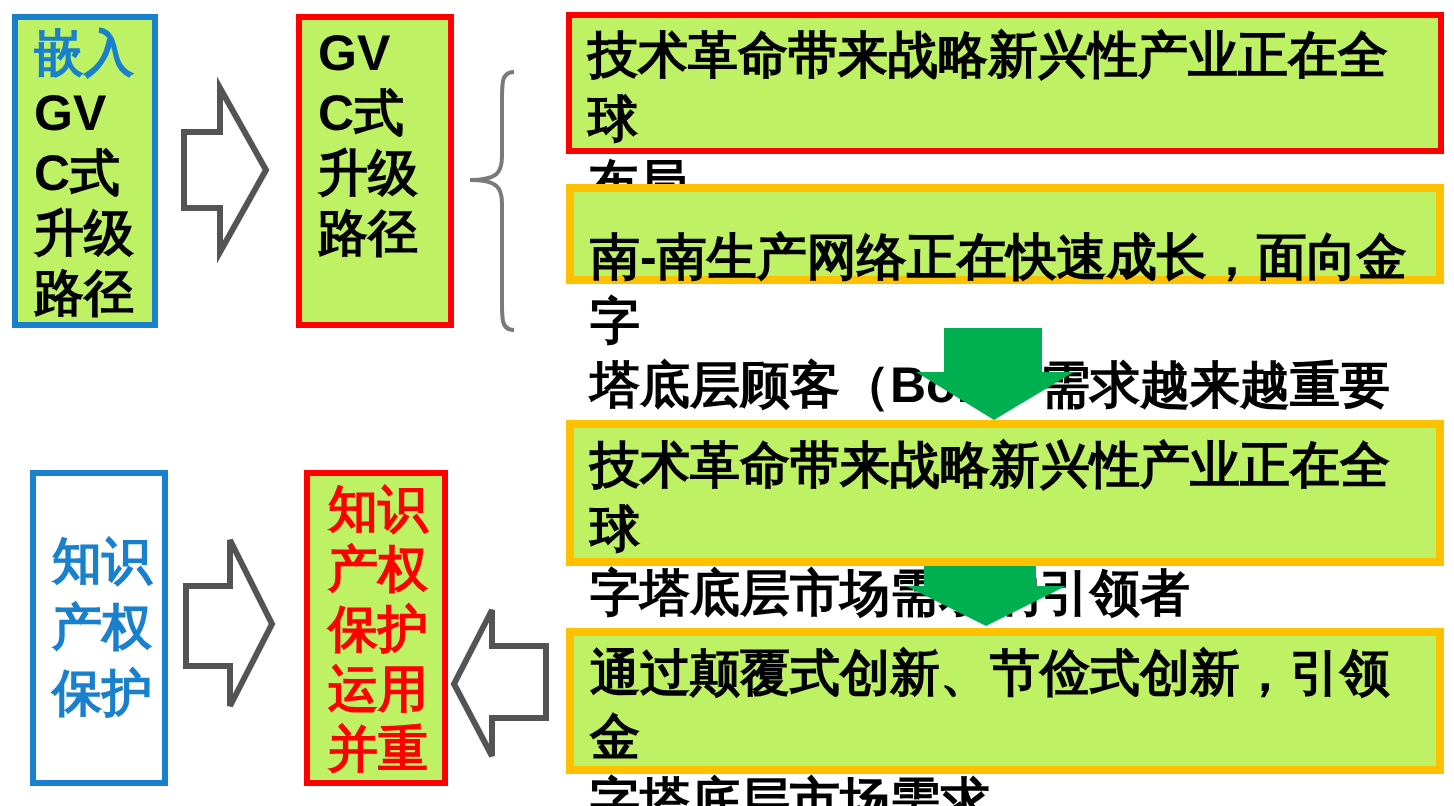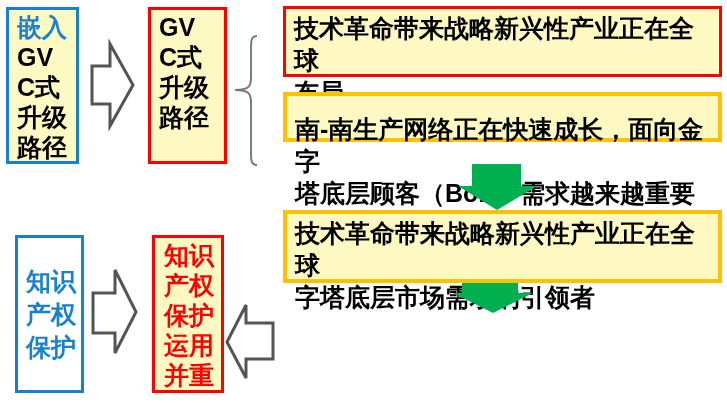--- a/index.html
+++ b/index.html
@@ -2,21 +2,21 @@
 <html style="--blue: #1880CC; --red: #FF0000; --yellow: #FFC000; --green: #00B050; --gray: #545454; --brace: #7A7A7A; --text: #000000; --background: #FFFFFF;"><head>
 <meta charset="utf-8">
 <style>
   html,body{margin:0;padding:0;background:#fff}
   .stage{
     position:relative;width:727px;height:403px;background:#fff;
     font-family:"Liberation Sans","DejaVu Sans",sans-serif;
     font-weight:700;overflow:hidden;
   }
   .box{
-    position:absolute;box-sizing:border-box;background:#fef9c3;color:#000;
+    position:absolute;box-sizing:border-box;background:#bef264;color:#000;
   }
   .box .txt{display:block;white-space:pre-line}
   
   .vbox{font-size:25px;line-height:30px;padding:2px 2px 0 8px}
   
   .hbox{font-size:25px;line-height:32px;padding:3px 4px 0 8px}
 
   #box-embed   {left:6px;  top:7px;  width:73px; height:157px;border:3px solid var(--blue)}
   #box-construct{left:148px;top:7px; width:79px; height:157px;border:3px solid var(--red)}
   #box-tech    {left:283px;top:6px;  width:439px;height:71px; border:3px solid var(--red)}
@@ -68,20 +68,24 @@
   <div class="box hbox" id="box-south">
     <span class="txt">南-南生产网络正在快速成长，面向金字
 塔底层顾客（BoP）需求越来越重要</span>
   </div>
 
   <div class="box hbox" id="box-domestic">
     <span class="txt">技术革命带来战略新兴性产业正在全球
 字塔底层市场需求的引领者</span>
   </div>
 
+  <div class="box hbox" id="box-innov">
+    <span class="txt">通过颠覆式创新、节俭式创新，引领金
+字塔底层市场需求</span>
+  </div>
 
   <div id="box-ipr" class="box">
     <span class="txt">知识
 产权
 保护</span>
   </div>
 
   <div class="box" id="box-balance">
     <span class="txt">知识
 产权

